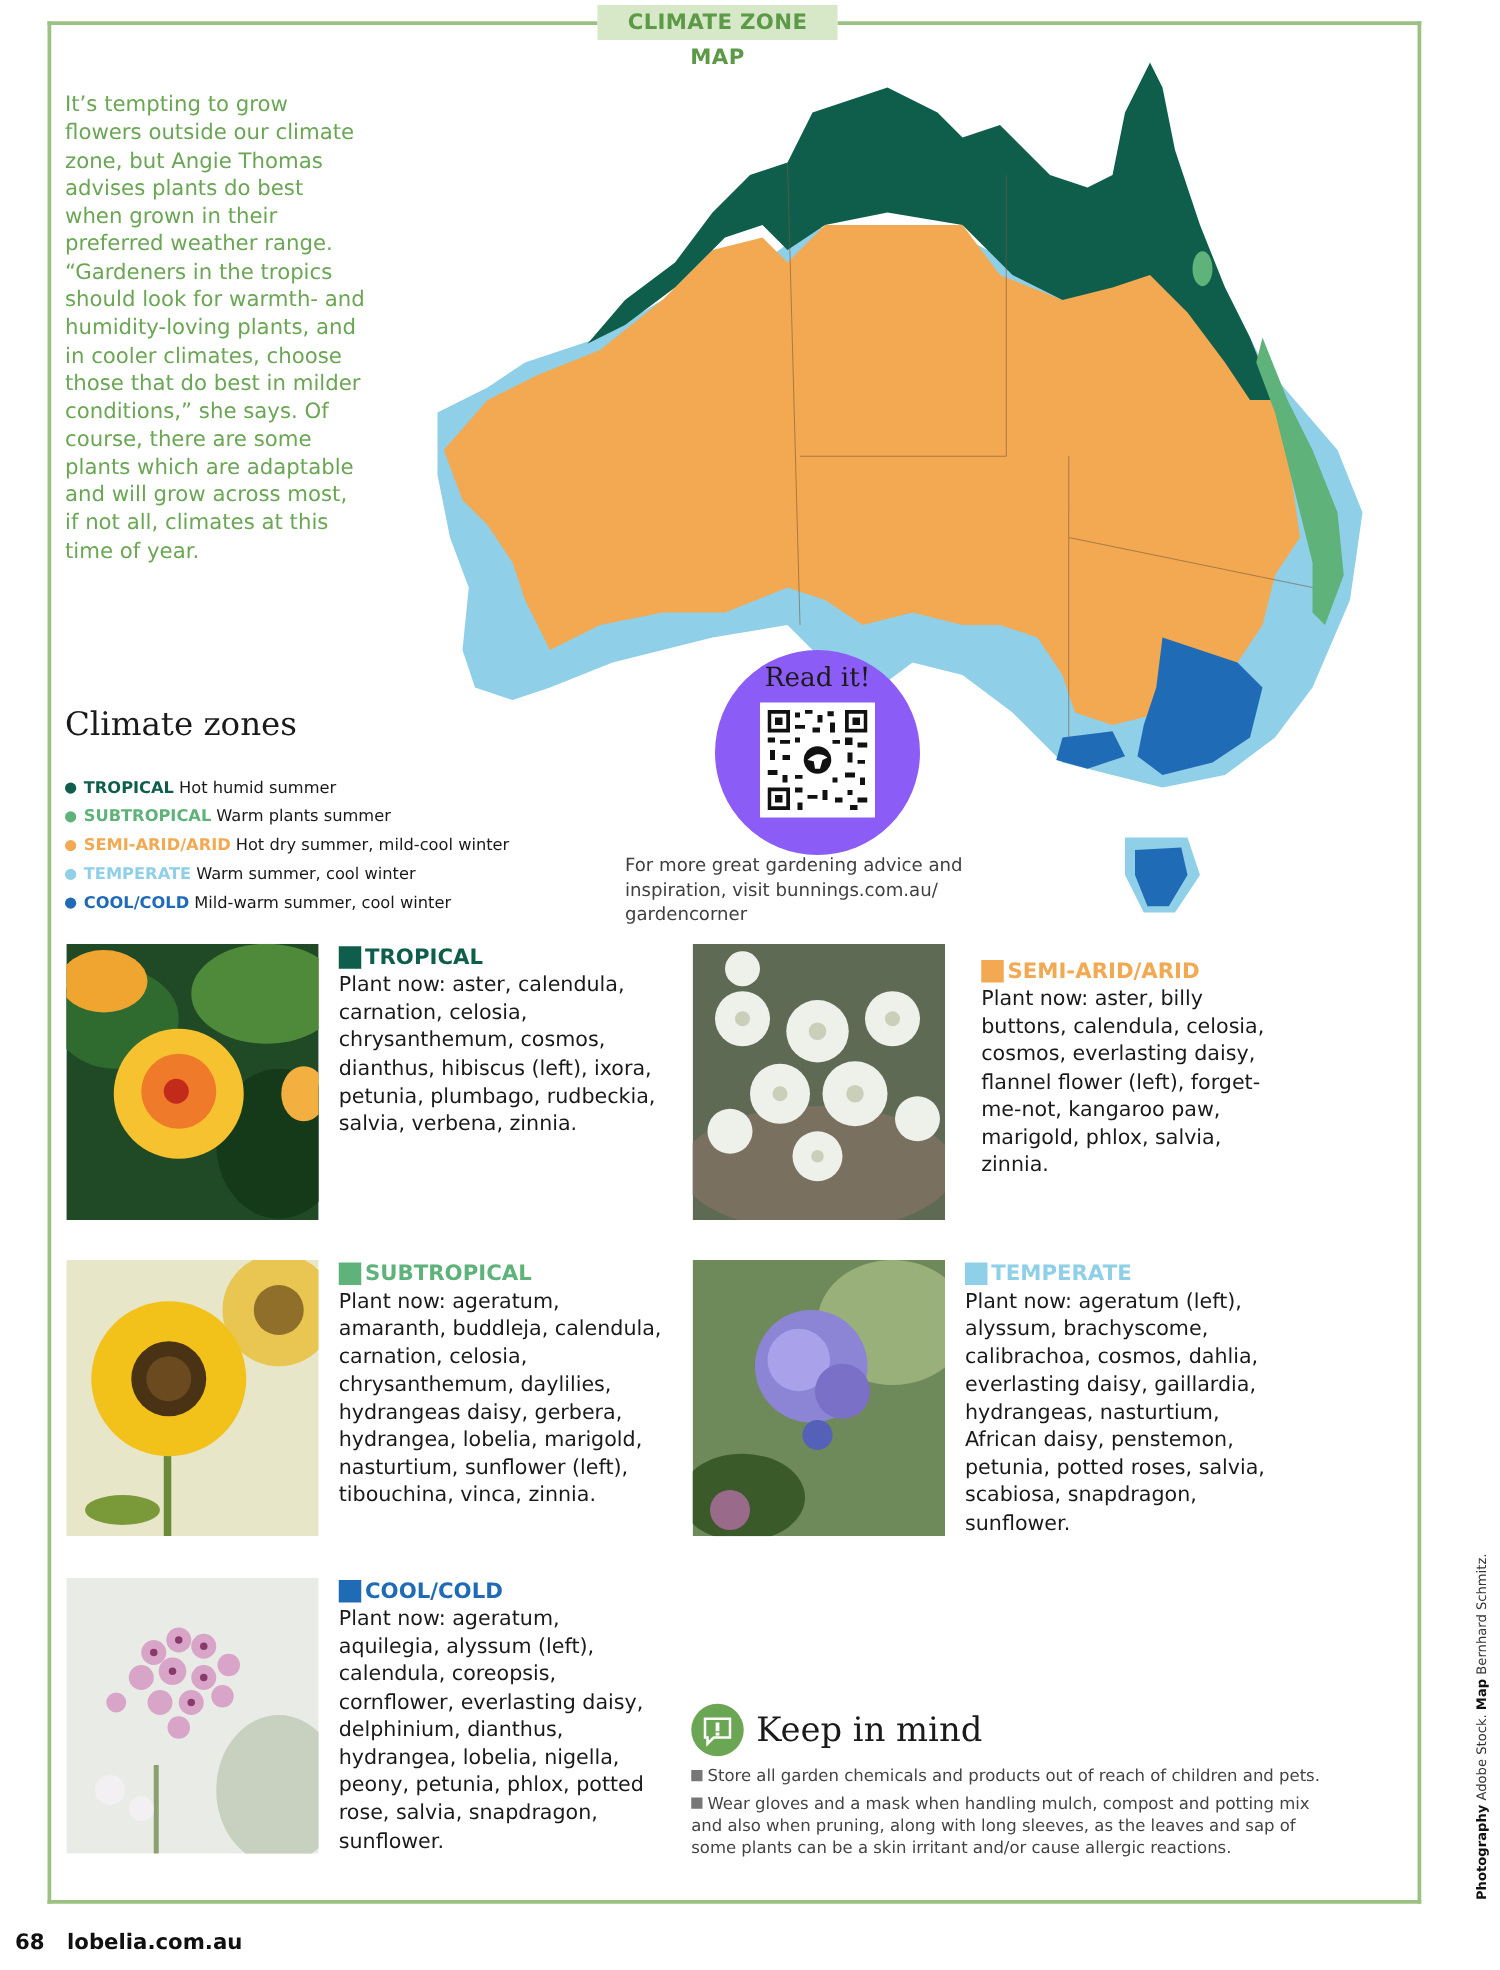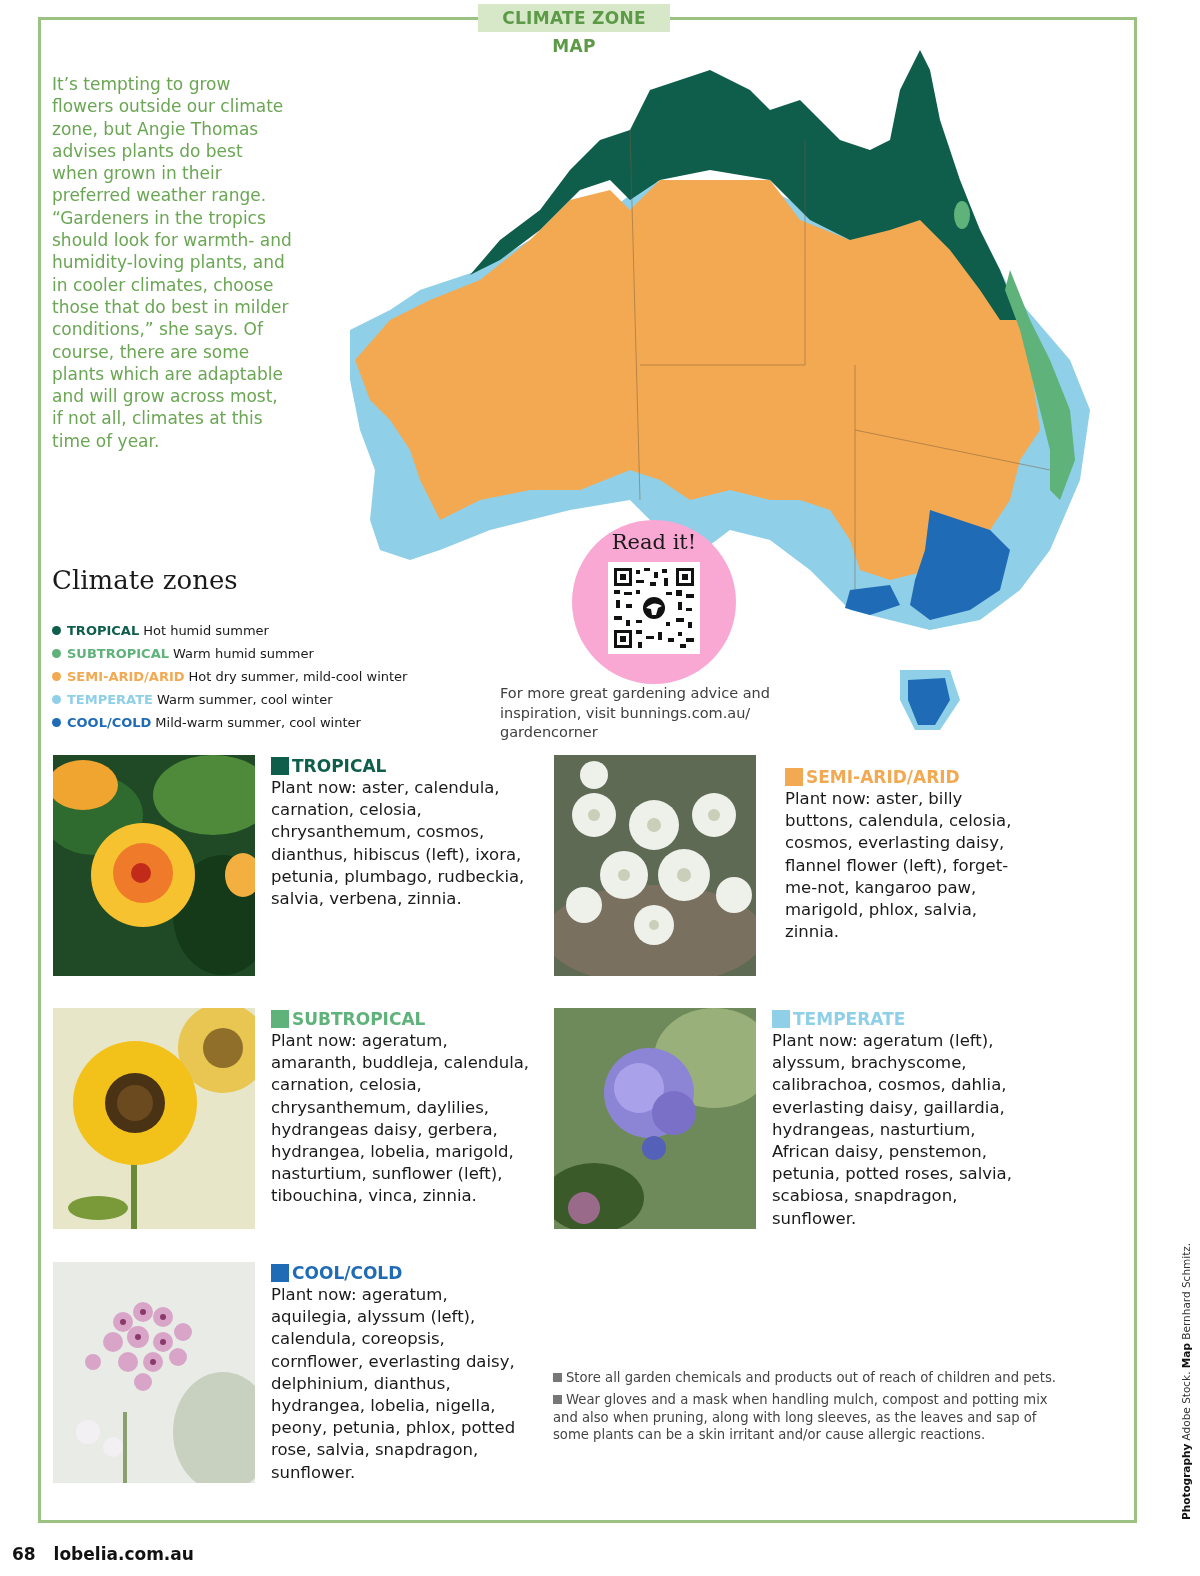--- a/index.html
+++ b/index.html
@@ -23,21 +23,21 @@
   .intro p { font-size: 17px; line-height: 22.3px; margin-top: 1px; color: #6aa653; }
 
   .legend { position: absolute; left: 52px; top: 565px; width: 380px; }
   .legend h3 { font-family: "DejaVu Serif", serif; font-weight: normal; font-size: 26px; color: #1a1a1a; margin-bottom: 24px; }
   .legend-item { display: flex; align-items: center; font-size: 13px; height: 23px; }
   .dot { width: 9px; height: 9px; border-radius: 50%; margin-right: 6px; flex-shrink: 0; }
   .legend-item .zname { font-weight: bold; margin-right: 4px; }
 
   .map { position: absolute; left: 330px; top: 30px; width: 780px; height: 720px; }
 
-  .readit { position: absolute; left: 572px; top: 520px; width: 164px; height: 164px; border-radius: 50%; background: #f9a8d4; }
+  .readit { position: absolute; left: 572px; top: 520px; width: 164px; height: 164px; border-radius: 50%; background: #8b5cf6; }
   .readit-title { position: absolute; left: 0; top: 10px; width: 164px; text-align: center; font-family: "DejaVu Serif", serif; font-size: 21px; color: #1a1a1a; }
   .qr { position: absolute; left: 36px; top: 42px; width: 92px; height: 92px; background: #fff; padding: 6px; }
   .readit-caption { position: absolute; left: 500px; top: 684px; width: 310px; text-align: left; font-size: 14.5px; line-height: 19.5px; color: #404040; }
 
   .zone { position: absolute; }
   .zone .photo { position: absolute; left: 0; top: 0; width: 202px; height: 221px; overflow: hidden; }
   .zone .text { position: absolute; top: 0; width: 260px; }
   .zone-head { display: flex; align-items: center; font-weight: bold; font-size: 17px; height: 22px; }
   .zone-head .sq { width: 18px; height: 18px; margin-right: 3px; }
   .zone-body { font-size: 16.5px; line-height: 22.2px; color: #1a1a1a; }
@@ -71,21 +71,21 @@
 <div class="legend">
   <h3>Climate zones</h3>
   <div class="legend-item">
     <span class="dot" style="background:#0f5e4c"></span>
     <span class="zname" style="color:#0f5e4c">TROPICAL</span>
     <span>Hot humid summer</span>
   </div>
   <div class="legend-item">
     <span class="dot" style="background:#5fb27a"></span>
     <span class="zname" style="color:#5fb27a">SUBTROPICAL</span>
-    <span>Warm humid summer</span>
+    <span>Warm plants summer</span>
   </div>
   <div class="legend-item">
     <span class="dot" style="background:#f2a952"></span>
     <span class="zname" style="color:#f2a952">SEMI-ARID/ARID</span>
     <span>Hot dry summer, mild-cool winter</span>
   </div>
   <div class="legend-item">
     <span class="dot" style="background:#8fcfe8"></span>
     <span class="zname" style="color:#8fcfe8">TEMPERATE</span>
     <span>Warm summer, cool winter</span>
@@ -328,20 +328,30 @@
   <div class="text" style="left:0; width:260px;">
     <div class="zone-head" style="color:#1f6bb5">
       <span class="sq" style="background:#1f6bb5"></span>
       <span>COOL/COLD</span>
     </div>
     <div class="zone-body">Plant now: ageratum, aquilegia, alyssum (left), calendula, coreopsis, cornflower, everlasting daisy, delphinium, dianthus, hydrangea, lobelia, nigella, peony, petunia, phlox, potted rose, salvia, snapdragon, sunflower.</div>
   </div>
 </div>
 
 <div class="keep">
+  <div class="keep-head">
+    <div class="keep-icon">
+      <svg width="42" height="42" viewBox="0 0 42 42">
+        <path d="M11 12 H31 V27 H18 L13 32 V27 H11 Z" fill="none" stroke="#fff" stroke-width="2"></path>
+        <rect x="19.5" y="15" width="3" height="7" fill="#fff"></rect>
+        <rect x="19.5" y="23" width="3" height="2.5" fill="#fff"></rect>
+      </svg>
+    </div>
+    <div class="keep-title">Keep in mind</div>
+  </div>
   <div class="keep-list">
     <div class="keep-item">
       <span class="bullet"></span><span>Store all garden chemicals and products out of reach of children and pets.</span>
     </div>
     <div class="keep-item">
       <span class="bullet"></span><span>Wear gloves and a mask when handling mulch, compost and potting mix and also when pruning, along with long sleeves, as the leaves and sap of some plants can be a skin irritant and/or cause allergic reactions.</span>
     </div>
   </div>
 </div>
 

